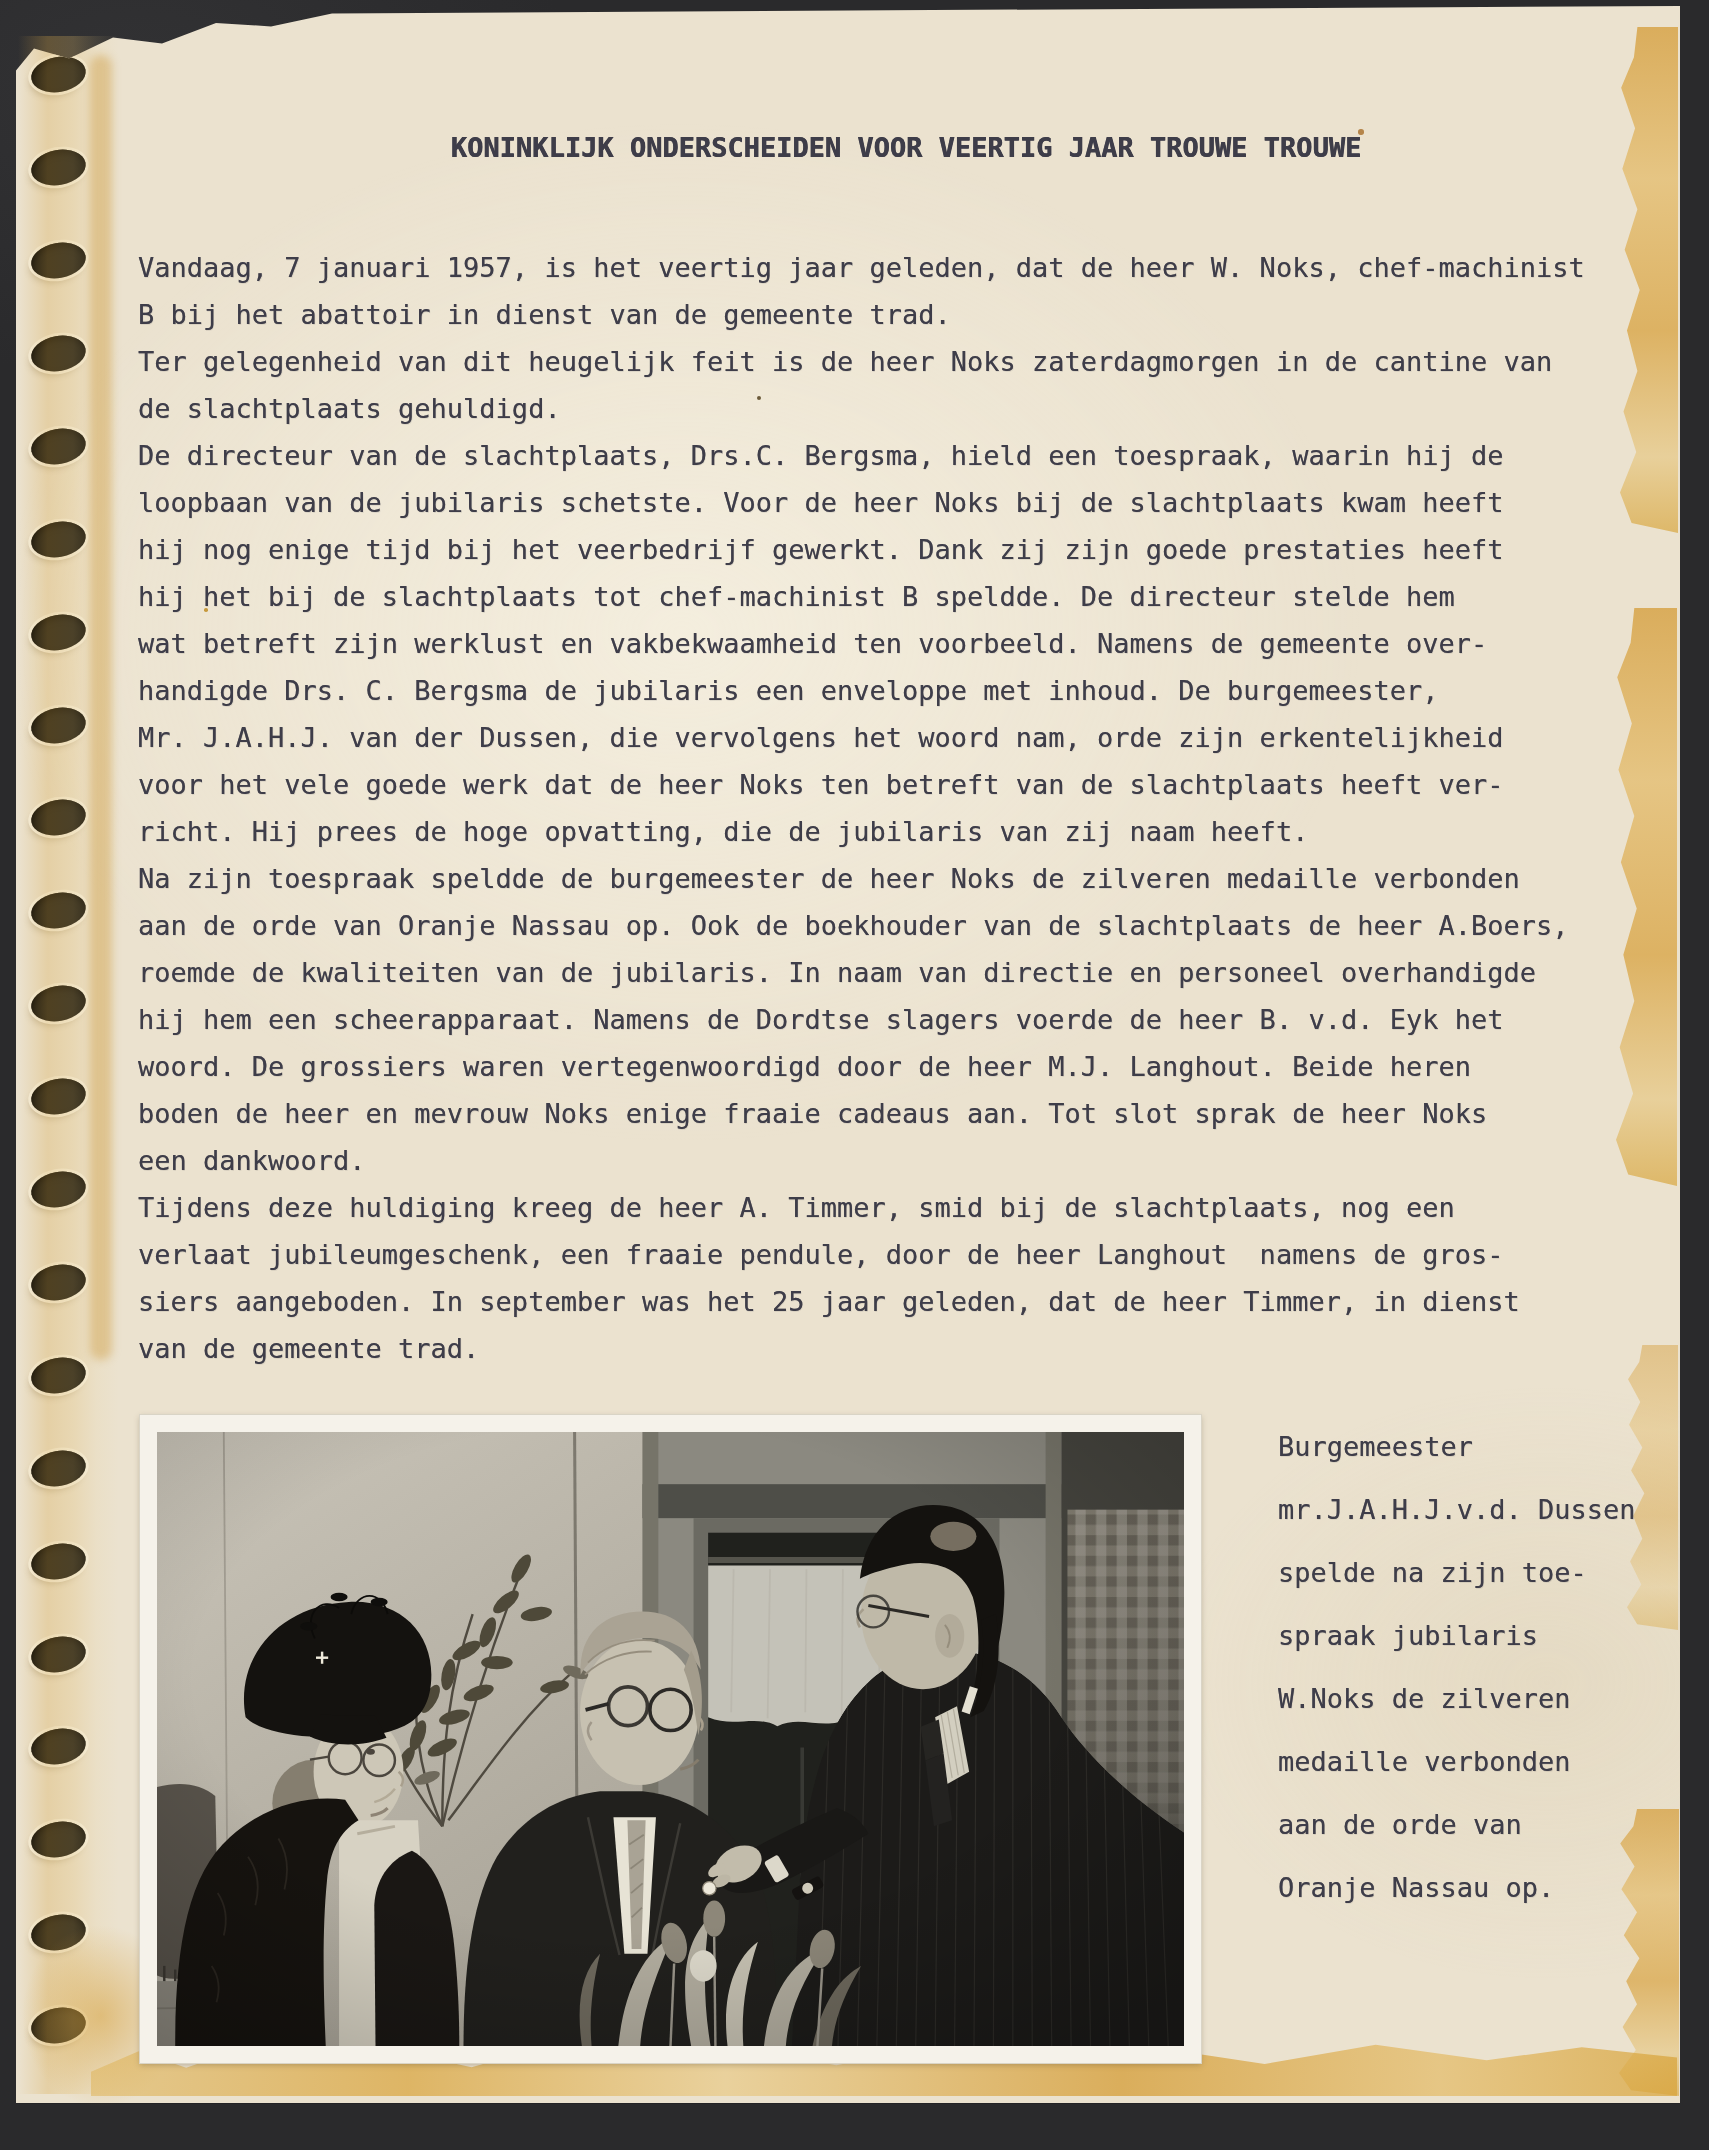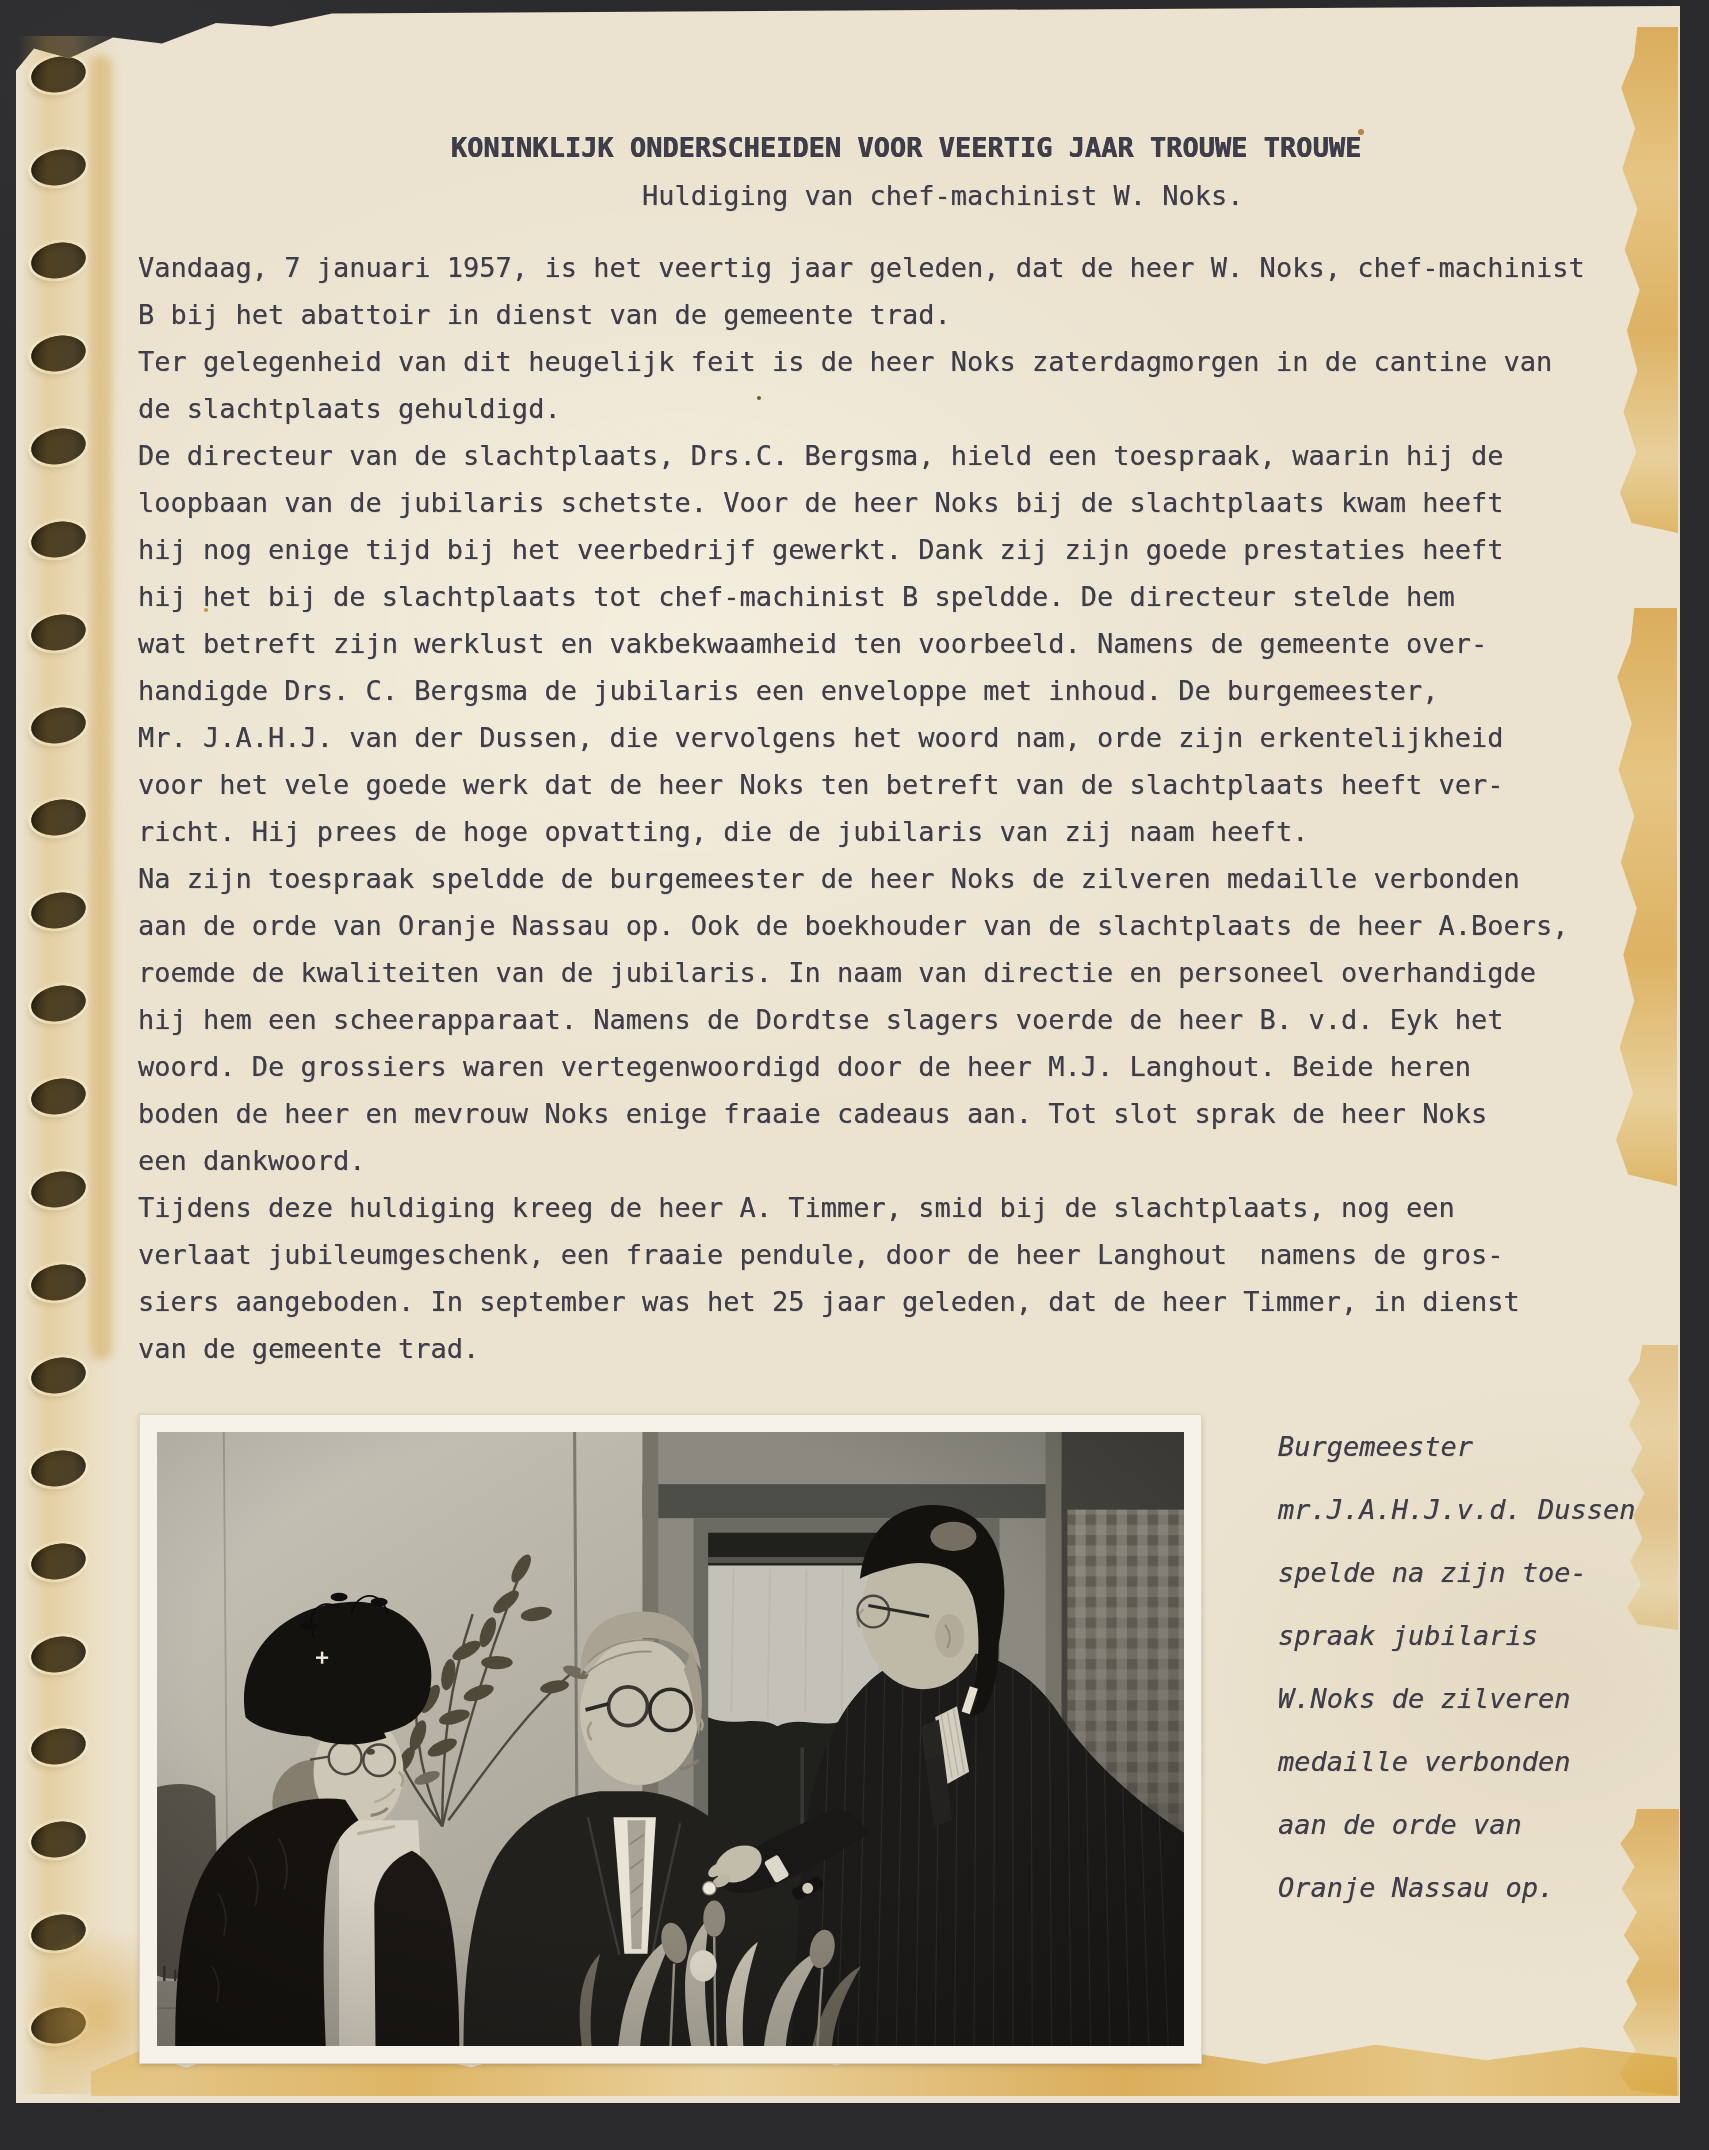--- a/index.html
+++ b/index.html
@@ -54,21 +54,21 @@
   .typew{color:var(--ink);font-size:27px;
      text-shadow:0 0 0.6px rgba(62,61,73,.6), 0.6px 0.6px 0 rgba(62,61,73,.10);}
   #doc-title{position:absolute;left:194px;top:132px;width:1424px;text-align:center;
      font-weight:bold;letter-spacing:0px;font-size:27px;
      text-shadow:0.5px 0 0 currentColor,0 0 0.6px rgba(62,61,73,.5);}
   #doc-subtitle{position:absolute;left:200px;top:180px;width:1509px;text-align:left;}
   #doc-subtitle .inner{display:inline-block;margin-left:442px;}
   #body-lines{position:absolute;left:138px;top:244px;width:1506px;line-height:47px;}
   #body-lines .body-line{white-space:pre;height:47px;}
   #caption-lines{position:absolute;left:1278px;top:1415px;width:401px;line-height:63px;}
-  #caption-lines .cap-line{white-space:pre;height:63px;font-style:italic;}
+  #caption-lines .cap-line{white-space:pre;height:63px;}
   
   #photo-frame{position:absolute;left:140px;top:1415px;width:1027px;height:614px;
      padding:17px;background:var(--photo_border);
      outline:0.6px solid #d9d4c6;
      box-shadow:0 2.4px 6px rgba(90,75,45,.35), 0 0 1.2px rgba(120,110,80,.4);}
   #photo-frame svg{display:block;width:1027px;height:614px;background:#b3aea3;}
 </style>
 </head>
 <body>
 
@@ -108,23 +108,20 @@
   <div class="tape tape-r" id="tape-r2"></div>
   <div class="tape tape-r" id="tape-r3"></div>
   <div class="tape tape-r" id="tape-r4"></div>
   <div class="tape" id="tape-bottom"></div>
   <div class="tape" id="tape-bottom2"></div>
   <div class="speck" style="left:1358px;top:129px;width:5.5px;height:5.5px;background:#b5854a;"></div>
   <div class="speck" style="left:757px;top:396px;width:4.3px;height:4.3px;background:#6b5a3a;"></div>
   <div class="speck" style="left:204px;top:608px;width:3.6px;height:3.6px;background:#c79a3e;"></div>
 
   <div id="doc-title" class="typew">KONINKLIJK ONDERSCHEIDEN VOOR VEERTIG JAAR TROUWE TROUWE</div>
-  <div id="doc-subtitle" class="typew">
-    <span class="inner">Huldiging van chef-machinist W. Noks.</span>
-  </div>
   <div id="body-lines" class="typew">
       <div class="body-line">Vandaag, 7 januari 1957, is het veertig jaar geleden, dat de heer W. Noks, chef-machinist</div>
       <div class="body-line">B bij het abattoir in dienst van de gemeente trad.</div>
       <div class="body-line">Ter gelegenheid van dit heugelijk feit is de heer Noks zaterdagmorgen in de cantine van</div>
       <div class="body-line">de slachtplaats gehuldigd.</div>
       <div class="body-line">De directeur van de slachtplaats, Drs.C. Bergsma, hield een toespraak, waarin hij de</div>
       <div class="body-line">loopbaan van de jubilaris schetste. Voor de heer Noks bij de slachtplaats kwam heeft</div>
       <div class="body-line">hij nog enige tijd bij het veerbedrijf gewerkt. Dank zij zijn goede prestaties heeft</div>
       <div class="body-line">hij het bij de slachtplaats tot chef-machinist B speldde. De directeur stelde hem</div>
       <div class="body-line">wat betreft zijn werklust en vakbekwaamheid ten voorbeeld. Namens de gemeente over-</div>

